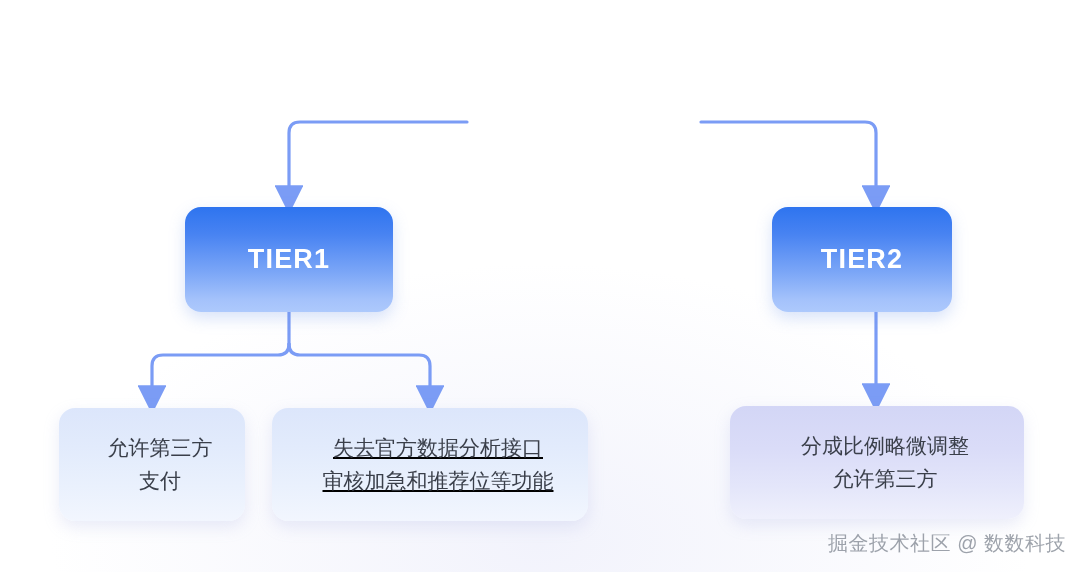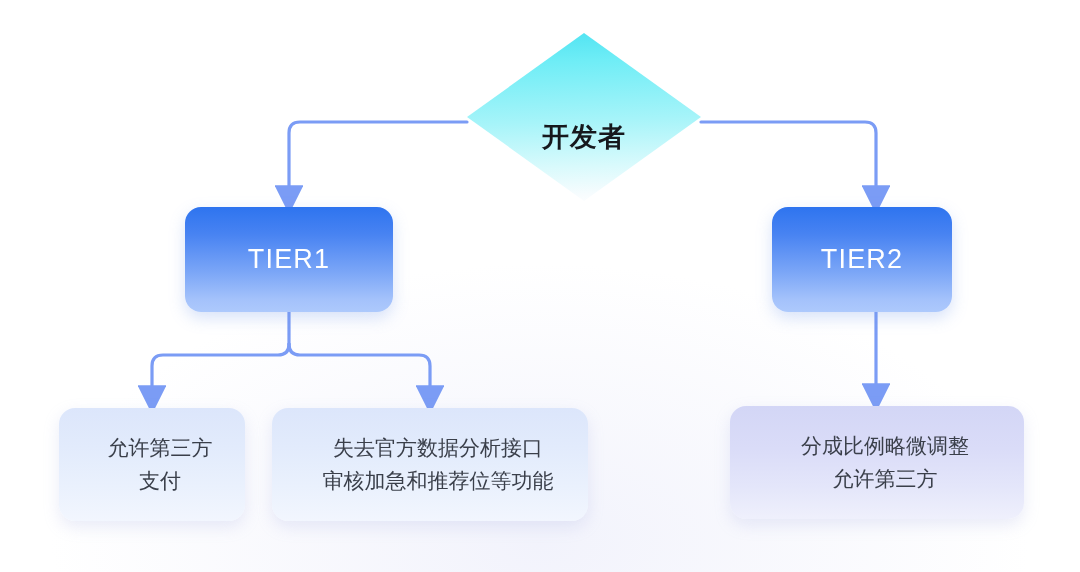--- a/index.html
+++ b/index.html
@@ -67,21 +67,21 @@
     position: absolute;
     border-radius: 16px;
     background: linear-gradient(180deg, #2E74EF 0%, #4883F2 26%, #7BA6F7 62%, #A4C2FB 88%, #ADC9FC 100%);
     box-shadow: 0 6px 16px rgba(110,150,235,0.28);
     display: flex;
     align-items: center;
     justify-content: center;
   }
   .tier-label {
     font-size: 27px;
-    font-weight: 400;
+    font-weight: 700;
     color: #ffffff;
     letter-spacing: 1.2px;
   }
   #tier1-box { left: 185px; top: 207px; width: 208px; height: 105px; }
   #tier2-box { left: 772px; top: 207px; width: 180px; height: 105px; }
 
   
   .leaf-box {
     position: absolute;
     border-radius: 16px;
@@ -99,21 +99,21 @@
     white-space: pre-line;
     margin-left: 16px;
   }
   .leaf-blue {
     background: linear-gradient(180deg, #DCE6FB 0%, #E2EBFC 35%, #EAF1FD 70%, #F2F6FE 100%);
   }
   .leaf-purple {
     background: linear-gradient(180deg, #D3D6F6 0%, #DADCF8 38%, #E4E6FA 72%, #EFF0FC 100%);
   }
   #leaf-pay       { left: 59px;  top: 408px; width: 186px; height: 113px; }
-  #leaf-features  { left: 272px; top: 408px; width: 316px; height: 113px; }
+  #leaf-features  { left: 272px; top: 408px; width: 316px; height: 113px; text-decoration: underline; }
   #leaf-share     { left: 730px; top: 406px; width: 294px; height: 113px; }
 
   
   #watermark {
     position: absolute;
     right: 14px;
     top: 530px;
     font-size: 20px;
     color: #8d939d;
     opacity: 0.85;
@@ -139,24 +139,20 @@
 
     <path d="M 289,312 L 289,344" fill="none" stroke="#7B9CF5" stroke-width="3.2" stroke-linecap="round"></path>
 
     <path d="M 289,344 Q 289,355 278,355 L 163,355 Q 152,355 152,366 L 152,386" fill="none" stroke="#7B9CF5" stroke-width="3.2" stroke-linecap="round" marker-end="url(#arrowhead)"></path>
 
     <path d="M 289,344 Q 289,355 300,355 L 419,355 Q 430,355 430,366 L 430,386" fill="none" stroke="#7B9CF5" stroke-width="3.2" stroke-linecap="round" marker-end="url(#arrowhead)"></path>
 
     <path d="M 876,312 L 876,384" fill="none" stroke="#7B9CF5" stroke-width="3.2" stroke-linecap="round" marker-end="url(#arrowhead)"></path>
   </svg>
 
-  <div class="diamond-wrap">
-    <div class="diamond-shape"></div>
-    <div class="diamond-label">开发者</div>
-  </div>
 
   <div id="tier1-box" class="tier-box">
     <span class="tier-label">TIER1</span>
   </div>
 
   <div id="tier2-box" class="tier-box">
     <span class="tier-label">TIER2</span>
   </div>
 
   <div id="leaf-pay" class="leaf-box leaf-blue">
@@ -167,14 +163,15 @@
   <div id="leaf-features" class="leaf-box leaf-blue">
     <span class="leaf-text">失去官方数据分析接口
 审核加急和推荐位等功能</span>
   </div>
 
   <div id="leaf-share" class="leaf-box leaf-purple">
     <span class="leaf-text">分成比例略微调整
 允许第三方</span>
   </div>
 
+  <div id="watermark">掘金技术社区 @ 数数科技</div>
 
 </div>
 
 </body></html>

